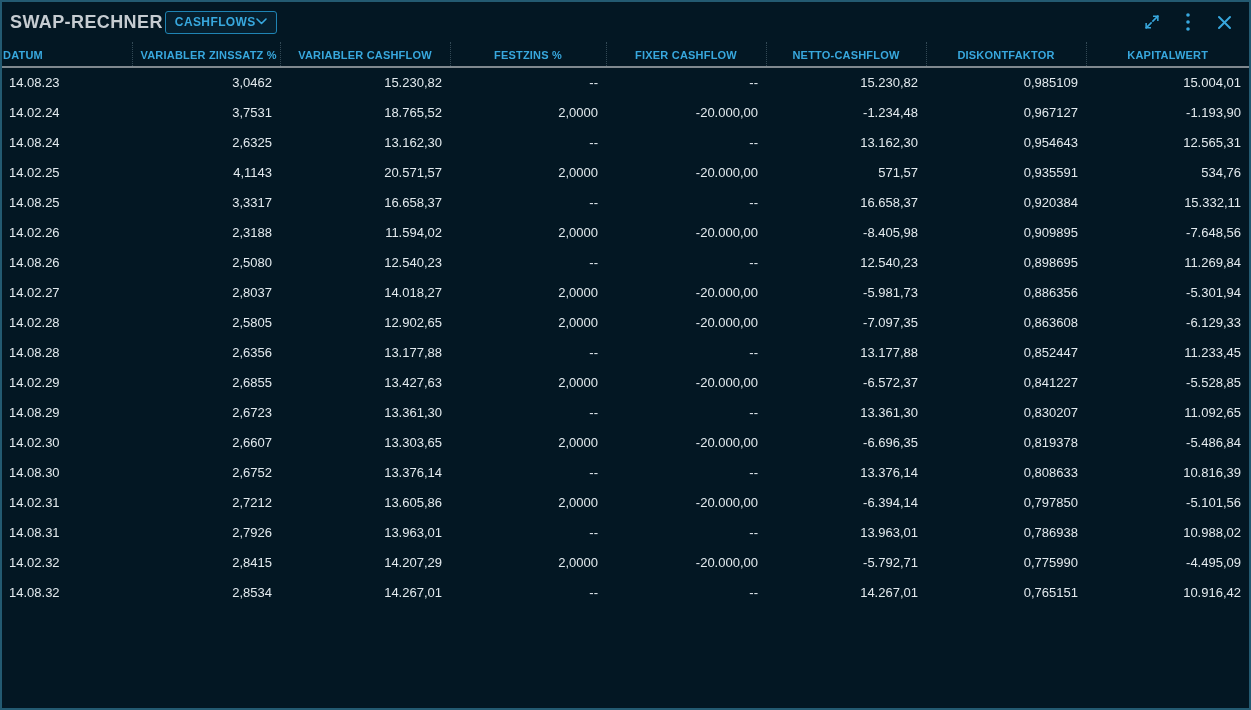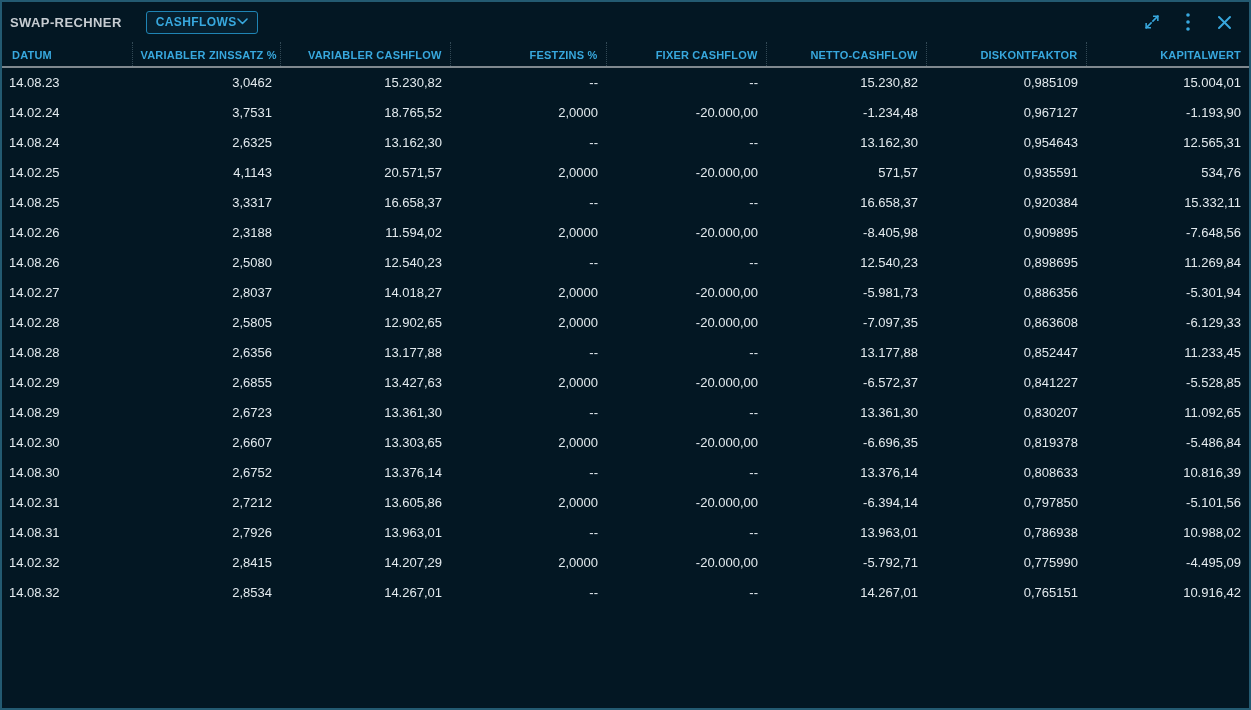--- a/index.html
+++ b/index.html
@@ -24,23 +24,23 @@
     display:flex;flex-direction:column;
   }
   
   .titlebar{
     height:40px;flex:0 0 40px;
     display:flex;align-items:center;
     padding:0 14px 0 8px;
   }
   .title{
     color:var(--muted-title);
-    font-size:13px;font-weight:bold;
+    font-size:18px;font-weight:bold;
     letter-spacing:.4px;
-    margin-right:24px;
+    margin-right:2px;
     white-space:nowrap;
   }
   .dropdown{
     display:inline-flex;align-items:center;
     background:rgba(20,70,100,.18);
     border:1px solid #1f84b4;
     border-radius:3px;
     color:var(--accent);
     font-family:"Liberation Sans", sans-serif;
     font-size:12px;font-weight:bold;
@@ -73,22 +73,22 @@
     color:var(--accent);
     letter-spacing:.2px;
     vertical-align:bottom;
     padding:0 8px 5px 8px;
     border-bottom:2px solid var(--underline);
     border-right:1px dotted rgba(130,155,168,.38);
     white-space:nowrap;
     overflow:hidden;
   }
   th:last-child{border-right:none;}
-  th.align-left{text-align:left;padding-left:10px;}
-  th.align-right{text-align:right;}
+  th.align-left{text-align:left;padding-left:1px;}
+  th.align-right{}
   td{
     height:30px;
     font-size:13px;
     color:var(--row-text);
     padding:0 8px;
     white-space:nowrap;
     overflow:hidden;
   }
   td.align-left{text-align:left;padding-left:7px;margin-top:36px;}
   td.align-right{text-align:right;}

